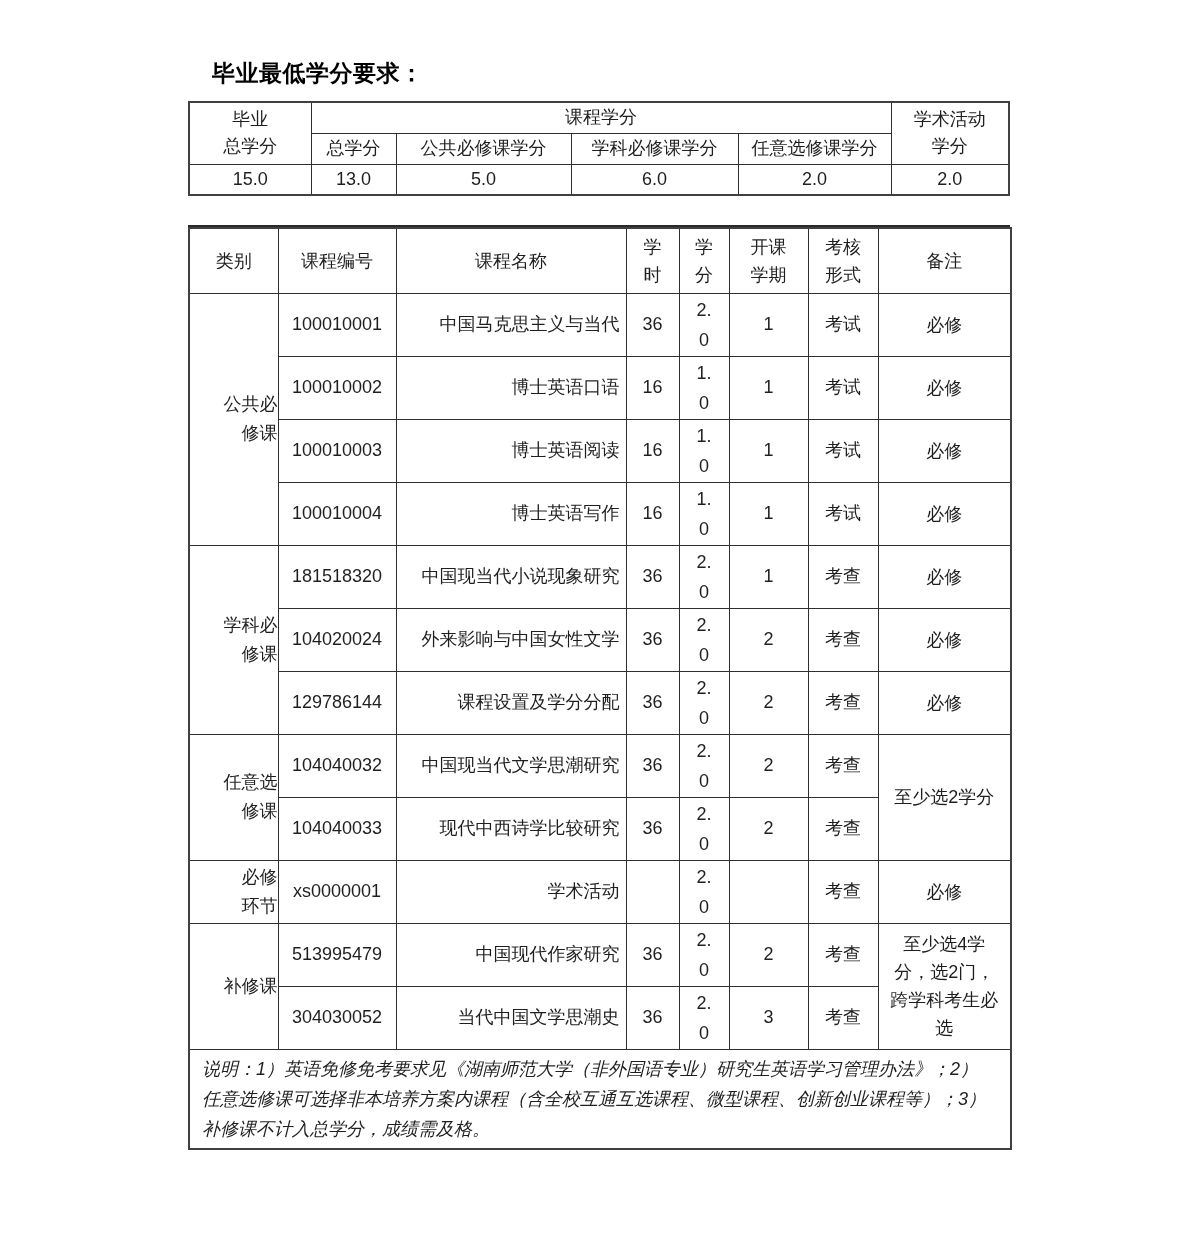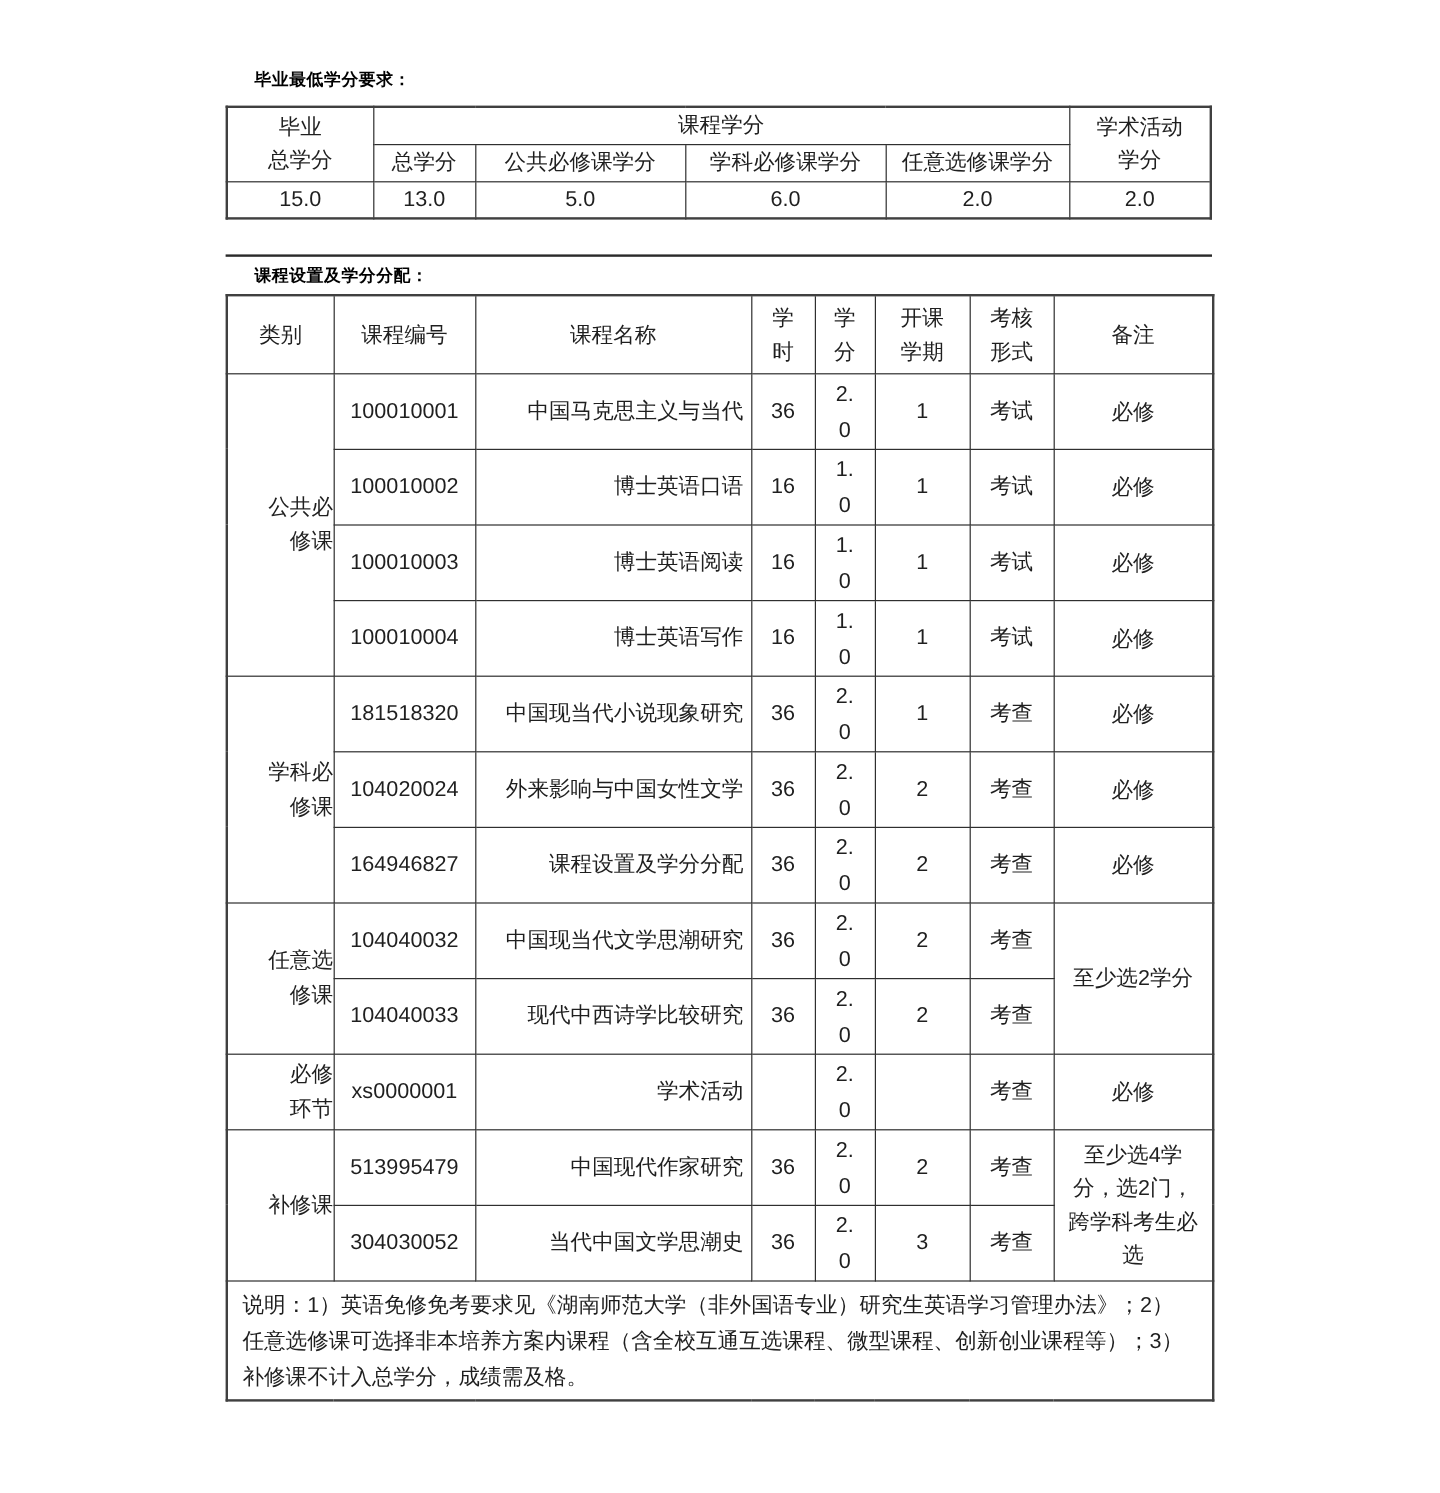--- a/index.html
+++ b/index.html
@@ -6,21 +6,21 @@
   html,body { background:#ffffff; }
   body {
     width:1200px; height:1244px; position:relative;
     font-family:"Liberation Sans","DejaVu Sans",sans-serif;
     color:#1f1f1f;
   }
   .page { position:absolute; inset:0; background:#ffffff; overflow:hidden; }
   .content { position:absolute; left:188px; top:0; width:824px; }
 
   .sec-title {
-    font-weight:bold; font-size:14px; color:#000;
+    font-weight:bold; font-size:23px; color:#000;
     padding-left:24px; letter-spacing:0.5px;
     white-space:pre-line;
     font-family:Liberation Mono, monospace;
   }
   #title1 { margin-top:58px; margin-bottom:12px; }
   #title2 { margin-top:7px; margin-bottom:6px; }
 
   .divider { width:822px; height:2px; background:#2a2a2a; margin-top:29px; }
 
   table { border-collapse:collapse; table-layout:fixed; width:822px; border:2px solid #404040; }
@@ -40,21 +40,21 @@
   .t2 tr.head { height:65px;margin-left:12px; }
   .t2 tr.head td { line-height:28px; }
   .t2 tr.body { height:63px; }
   .t2 td { line-height:29px; }
   .t2 td.name { text-align:right; padding-left:11px; padding-right:6px; }
   .t2 td.credit { padding:0 14px; word-break:break-all; line-height:30px; }
   .t2 td.cat { line-height:29px;text-align:right; }
   .t2 td.remark { line-height:28px; padding:0 10px; }
   .t2 td.note {
     text-align:left; padding:4px 12px; line-height:30px;
-    height:auto; vertical-align:middle;
+    height:auto; vertical-align:middle;font-style:italic;
   }
 </style>
 </head>
 <body>
 
 <div class="page">
   <div class="content">
 
     <div class="sec-title" id="title1">毕业最低学分要求：</div>
 
@@ -87,21 +87,20 @@
         <td>5.0</td>
         <td>6.0</td>
         <td>2.0</td>
         <td>2.0</td>
       </tr>
     </tbody>
       </table>
 
     <div class="divider"></div>
 
-    <div class="sec-title" id="title2">课程设置及学分分配：</div>
 
     <table class="t2">
       <colgroup>
         <col style="width:89px">
           <col style="width:118px">
           <col style="width:230px">
           <col style="width:53px">
         <col style="width:50px">
           <col style="width:79px">
           <col style="width:70px">
@@ -176,21 +175,21 @@
       <tr class="body">
         <td>104020024</td>
         <td class="name">外来影响与中国女性文学</td>
         <td>36</td>
         <td class="credit">2.0</td>
         <td>2</td>
         <td>考查</td>
         <td class="remark">必修</td>
       </tr>
       <tr class="body">
-        <td>164946827</td>
+        <td>129786144</td>
         <td class="name">课程设置及学分分配</td>
         <td>36</td>
         <td class="credit">2.0</td>
         <td>2</td>
         <td>考查</td>
         <td class="remark">必修</td>
       </tr>
 
       <tr class="body">
         <td class="cat" rowspan="2">任意选

